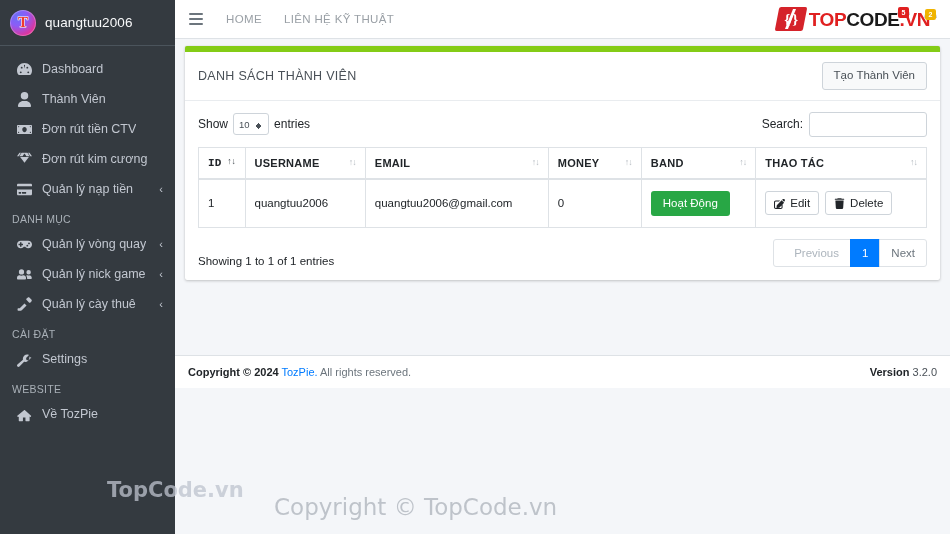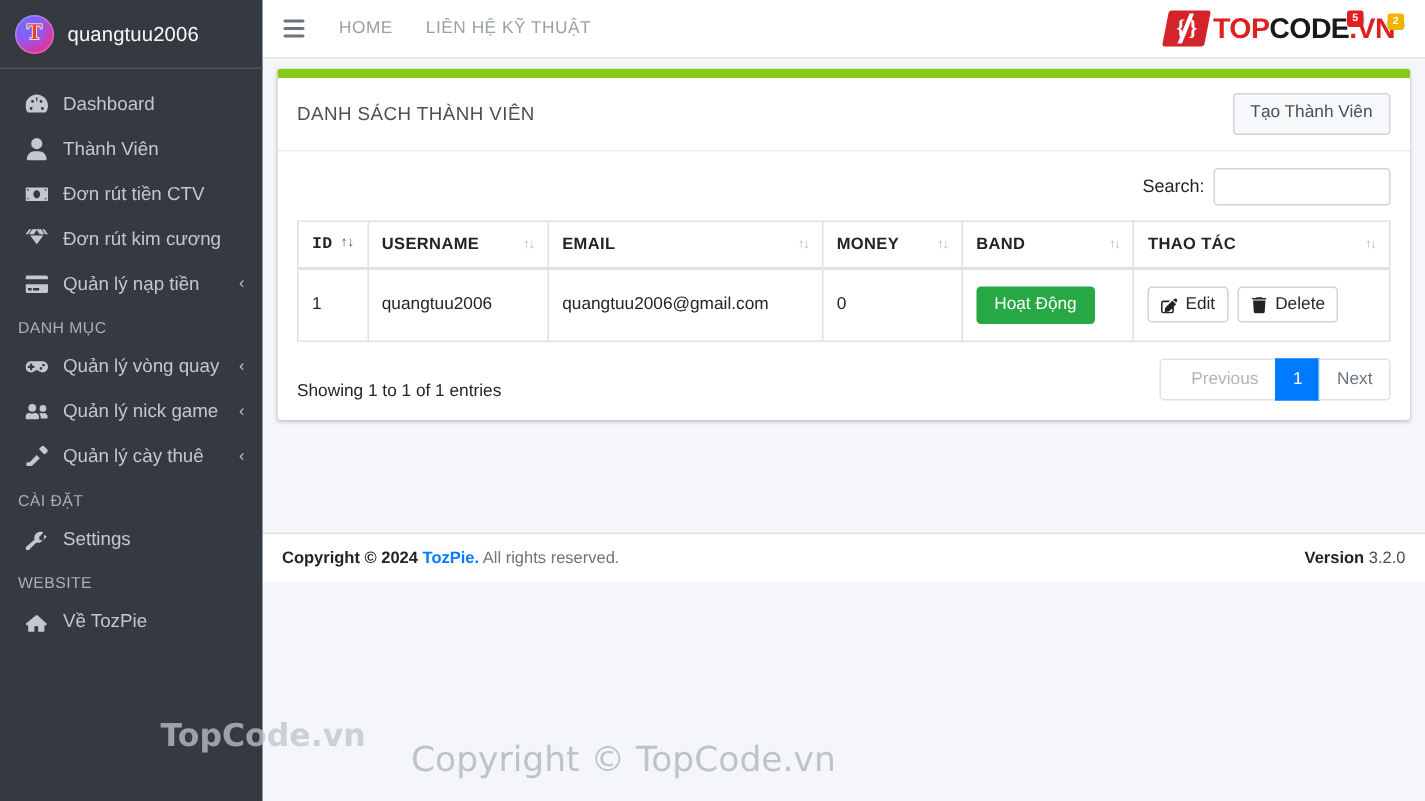--- a/index.html
+++ b/index.html
@@ -272,21 +272,21 @@
     margin-top: auto;
     background: #fff;
     border-top: 1px solid #dee2e6;
     height: 33px;
     display: flex; align-items: center;
     padding: 0 13px;
     font-size: 11px; color: #6c757d;
     position: relative; z-index: 2;
   }
   .footer b { color: #212529; }
-  .footer .tozpie { color: #007bff; font-weight: bold; }
+  .footer .tozpie { color: #007bff; font-weight: normal; }
   .footer-version { margin-left: auto; color: #495057; }
   .footer-version b { color: #212529; }
 
   
   .wm {
     position: absolute;
     font-family: "DejaVu Sans", sans-serif;
     color: rgba(120,125,135,.42);
     white-space: nowrap;
     pointer-events: none;
@@ -452,20 +452,27 @@
       <section class="card">
 
         <div class="card-header">
           <span class="card-title">DANH SÁCH THÀNH VIÊN</span>
           <button class="btn btn-create">Tạo Thành Viên</button>
         </div>
 
         <div class="card-body">
 
           <div class="dt-top">
+            <label class="dt-length">
+              <span>Show</span>
+              <select class="dt-select">
+                <option selected="">10</option><option>25</option><option>50</option><option>100</option>
+              </select>
+              <span>entries</span>
+            </label>
 
             <label class="dt-filter">
               <span>Search:</span>
               <input class="dt-search-input" type="text" placeholder="" style="">
             </label>
           </div>
 
           <table class="dt">
             <thead>
               <tr>

